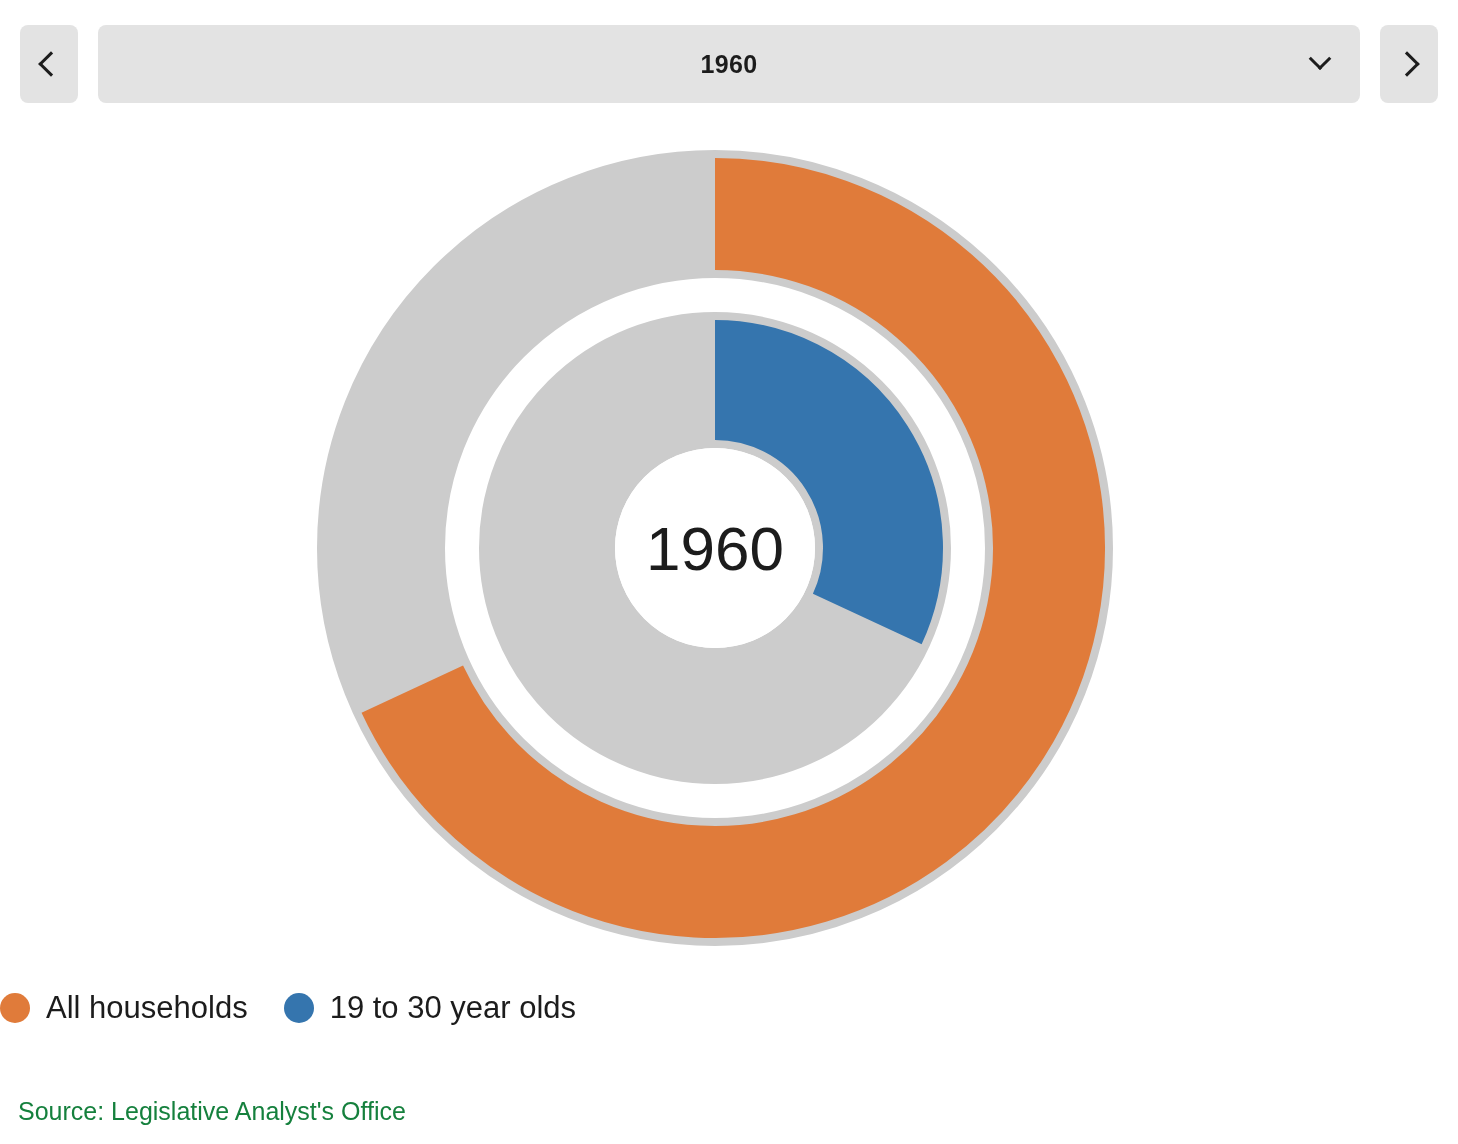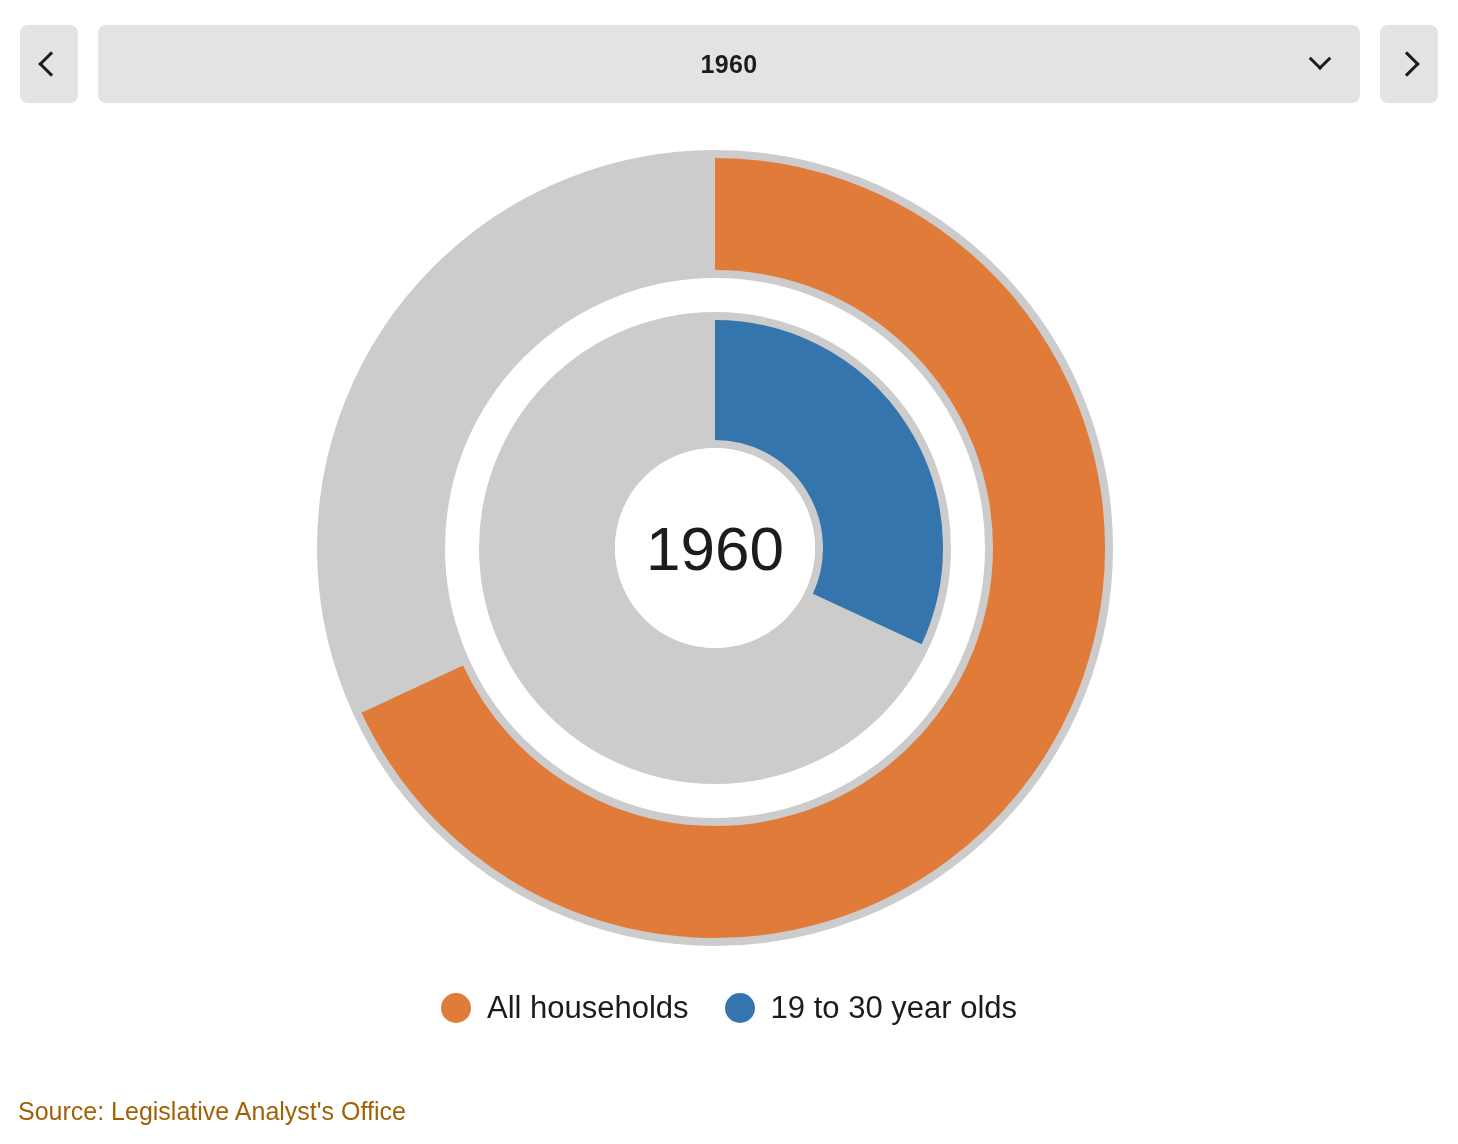--- a/index.html
+++ b/index.html
@@ -98,21 +98,20 @@
   }
 
   
   .legend {
     position: absolute;
     left: 0;
     top: 990px;
     width: 1458px;
     display: flex;
     align-items: center;
-    justify-content: center;
     gap: 36px;
   }
   .legend-item {
     display: flex;
     align-items: center;
     gap: 16px;
     cursor: pointer;
   }
   .legend-dot {
     width: 30px;
@@ -125,21 +124,21 @@
     color: #1c1c1c;
     white-space: nowrap;
   }
 
   
   .source {
     position: absolute;
     left: 18px;
     top: 1097px;
     font-size: 25px;
-    color: #a16207;
+    color: #15803d;
   }
 </style>
 </head>
 <body>
 
 <div class="control-bar">
 
   <button class="nav-btn">
     <span class="chev chev-left"></span>
   </button>

